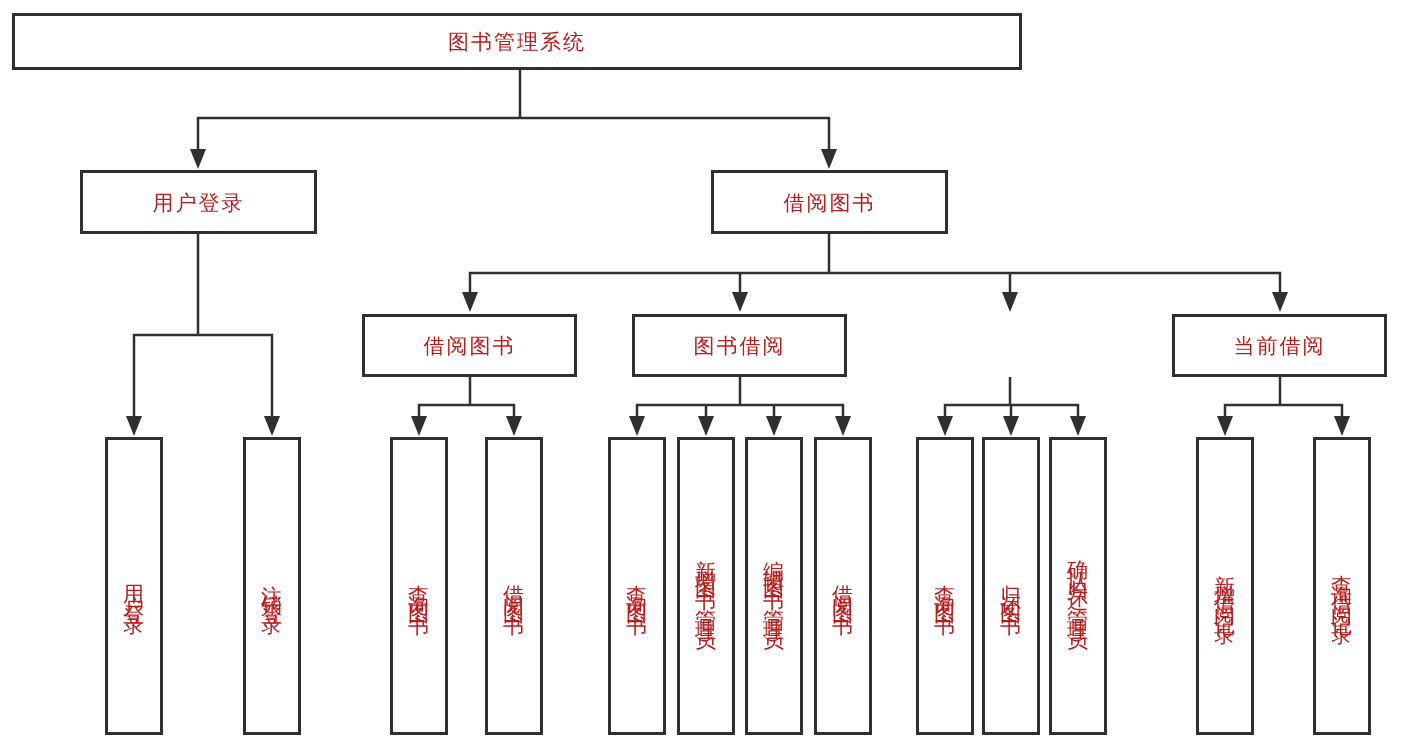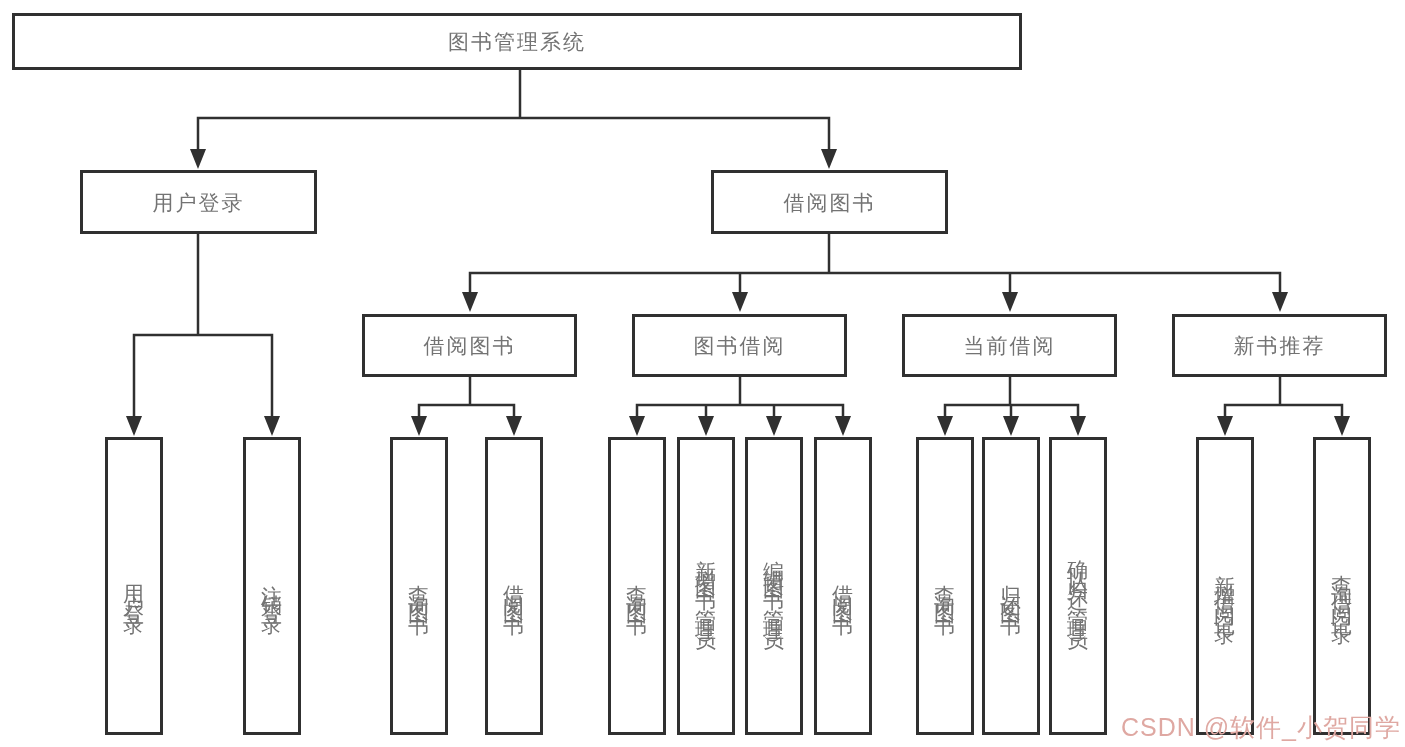--- a/index.html
+++ b/index.html
@@ -20,21 +20,21 @@
     left: 0;
     top: 0;
     width: 1405px;
     height: 747px;
   }
   .box {
     position: absolute;
     box-sizing: border-box;
     border: 3px solid #303030;
     background: #ffffff;
-    color: #737373;
+    color: #b91c1c;
     display: flex;
     align-items: center;
     justify-content: center;
     text-align: center;
     line-height: 1;
   }
   .h {
     font-size: 21px;
     letter-spacing: 2px;
   }
@@ -133,36 +133,34 @@
     </g>
   </svg>
 
   <div class="box h root">图书管理系统</div>
 
   <div class="box h lvl2" style="left:80px">用户登录</div>
   <div class="box h lvl2" style="left:711px">借阅图书</div>
 
   <div class="box h lvl3" style="left:362px">借阅图书</div>
   <div class="box h lvl3" style="left:632px">图书借阅</div>
-  <div class="box h lvl3" style="left:902px">当前借阅</div>
-  <div class="box h lvl3" style="left:1172px">新书推荐</div>
+  <div class="box h lvl3" style="left:1172px">当前借阅</div>
 
   <div class="box leaf" style="left:105px">用户登录</div>
   <div class="box leaf" style="left:243px">注销登录</div>
 
   <div class="box leaf" style="left:390px">查询图书</div>
   <div class="box leaf" style="left:485px">借阅图书</div>
 
   <div class="box leaf" style="left:608px">查询图书</div>
   <div class="box leaf" style="left:677px">新增图书（管理员）</div>
   <div class="box leaf" style="left:745px">编辑图书（管理员）</div>
   <div class="box leaf" style="left:814px">借阅图书</div>
 
   <div class="box leaf" style="left:916px">查询图书</div>
   <div class="box leaf" style="left:982px">归还图书</div>
   <div class="box leaf" style="left:1049px">确认归还（管理员）</div>
 
   <div class="box leaf" style="left:1196px">新增借阅记录</div>
   <div class="box leaf" style="left:1313px">查询借阅记录</div>
 
-  <div class="watermark">CSDN @软件_小贺同学</div>
 
 </div>
 
 </body></html>

